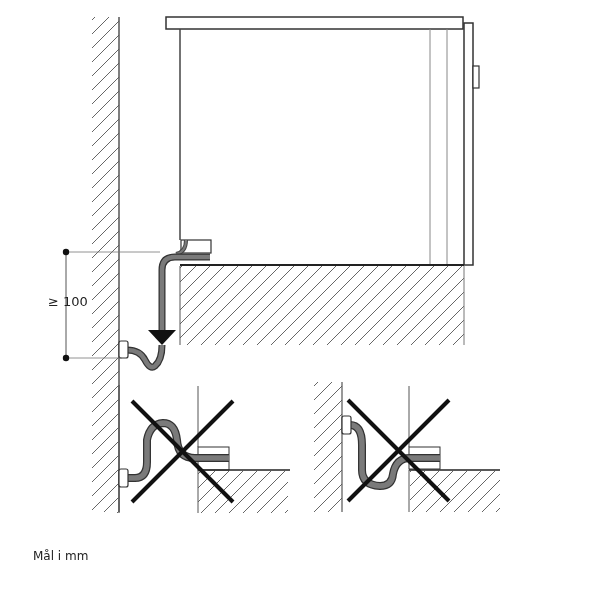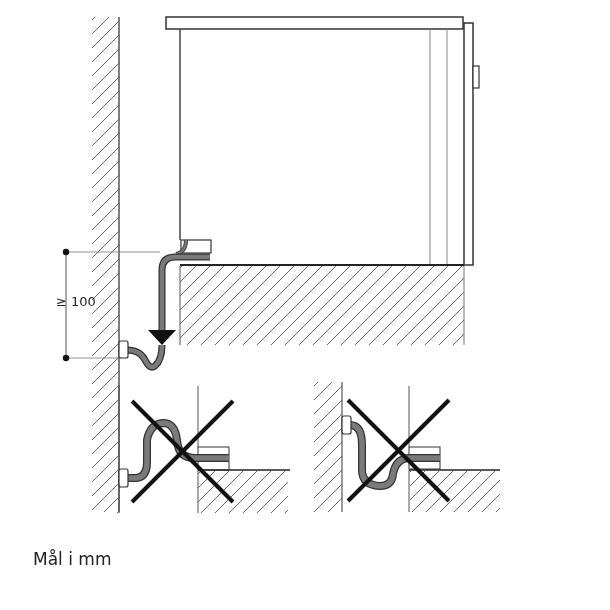--- a/index.html
+++ b/index.html
@@ -1,20 +1,20 @@
 <!DOCTYPE html>
 <html><head>
 <meta charset="utf-8">
 <style>
   html, body { margin: 0; padding: 0; background: #ffffff; }
   body { width: 610px; height: 610px; position: relative; overflow: hidden; font-family: "DejaVu Sans", sans-serif; }
   #diagram { position: absolute; left: 0; top: 0; width: 610px; height: 610px; }
   .label { position: absolute; color: #222; font-family: "DejaVu Sans", sans-serif; }
-  #dim-label { left: 48px; top: 294px; font-size: 13px; margin-left: 8px; }
-  #unit-label { left: 33px; top: 549px; font-size: 17px; }
+  #dim-label { left: 48px; top: 294px; font-size: 13px; }
+  #unit-label { left: 33px; top: 549px; font-size: 12px; }
 </style>
 </head>
 <body>
 
 <svg id="diagram" viewBox="0 0 610 610" xmlns="http://www.w3.org/2000/svg">
   <defs>
     <pattern id="hatch" patternUnits="userSpaceOnUse" width="14" height="14" patternTransform="rotate(0)">
       <path d="M-2,16 L16,-2 M-9,9 L9,-9 M5,23 L23,5" stroke="#666" stroke-width="1"></path>
     </pattern>
     <clipPath id="wallClip">

